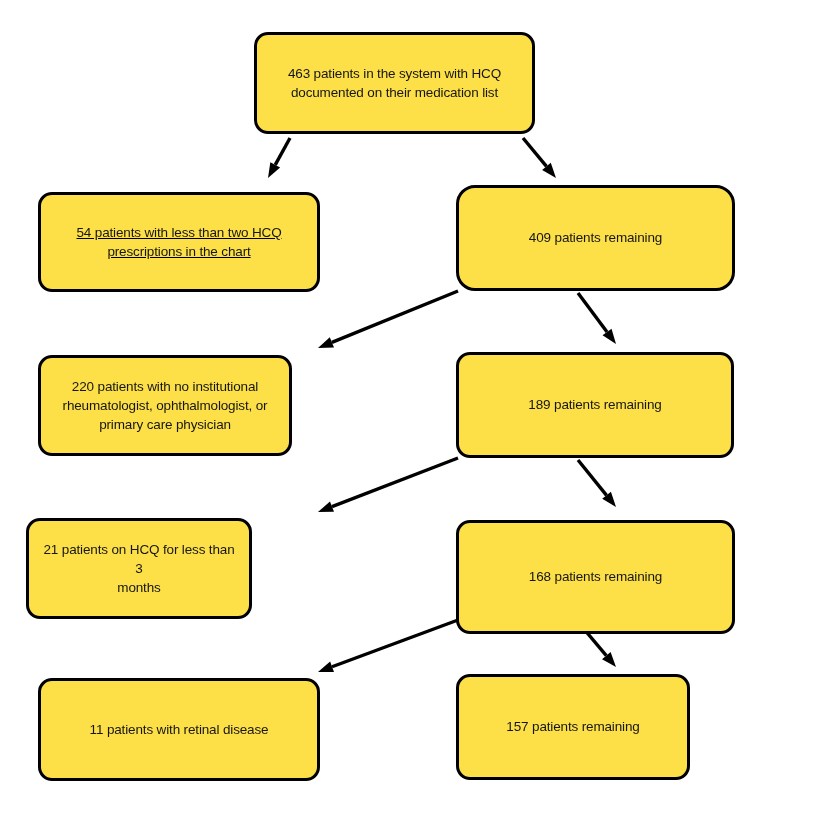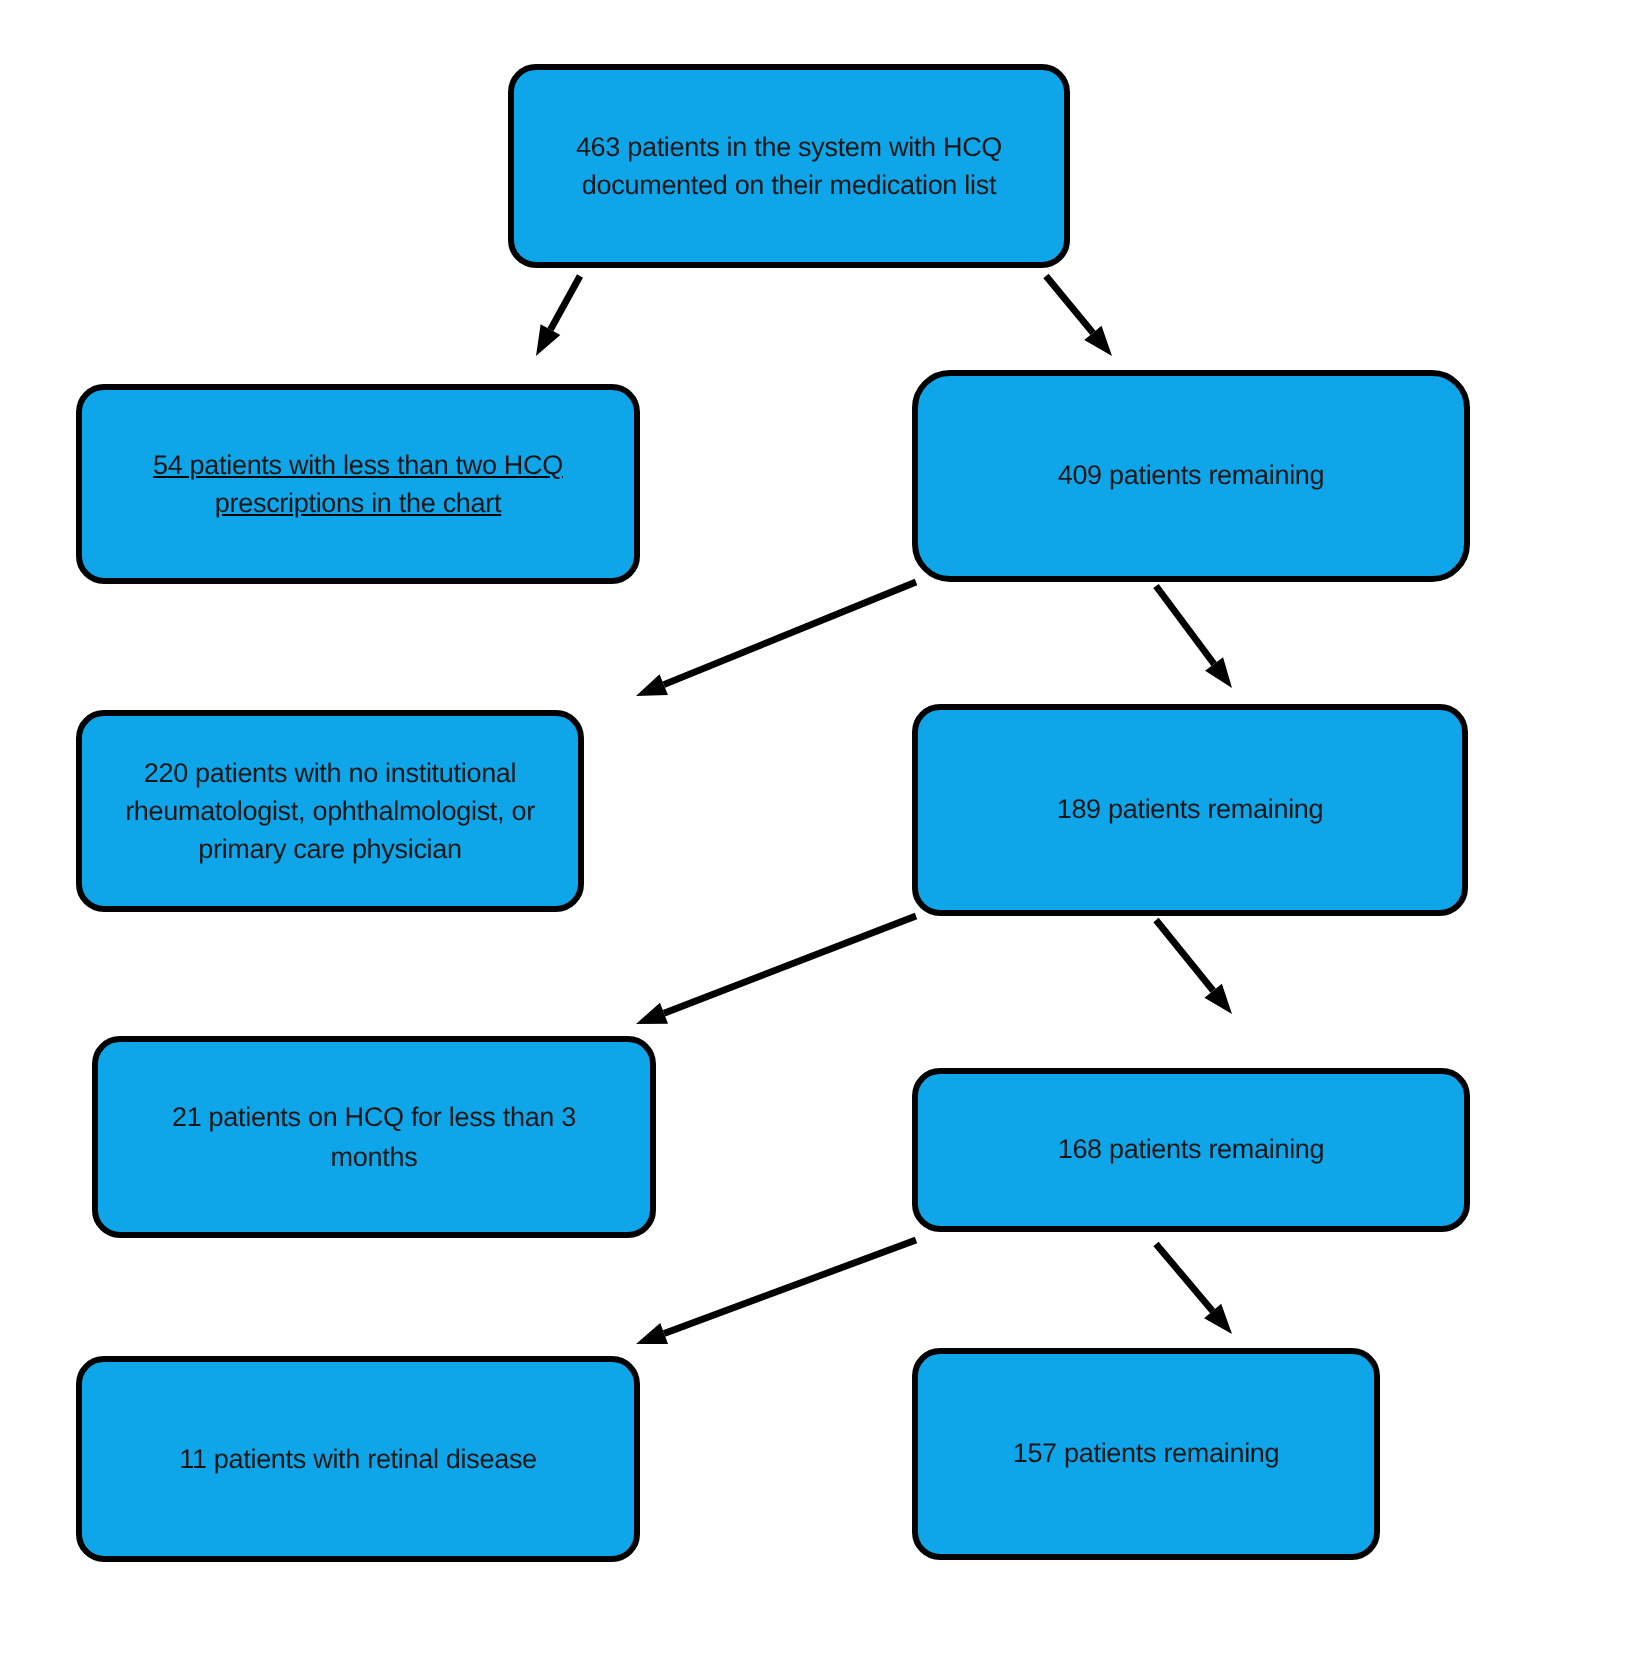--- a/index.html
+++ b/index.html
@@ -24,21 +24,21 @@
     position: absolute;
     top: 0;
     left: 0;
     width: 823px;
     height: 829px;
     display: block;
   }
   .node-box {
     position: absolute;
     box-sizing: border-box;
-    background: #0ea5e9;
+    background: #fde047;
     border: 3px solid #000000;
     border-radius: 14px;
     display: flex;
     align-items: center;
     justify-content: center;
     z-index: 2;
   }
   .node-text {
     font-family: "Liberation Sans", sans-serif;
     font-size: 13.5px;
@@ -111,25 +111,25 @@
         <div class="node-text">409 patients remaining</div>
       </div>
       <div class="node-box" style="left: 38px; top: 355px; width: 254px; height: 101px;">
         <div class="node-text">220 patients with no institutional
 rheumatologist, ophthalmologist, or
 primary care physician</div>
       </div>
       <div class="node-box" style="left: 456px; top: 352px; width: 278px; height: 106px;">
         <div class="node-text">189 patients remaining</div>
       </div>
-      <div class="node-box" style="left: 46px; top: 518px; width: 282px; height: 101px;">
+      <div class="node-box" style="left: 26px; top: 518px; width: 226px; height: 101px;">
         <div class="node-text">21 patients on HCQ for less than 3
 months</div>
       </div>
-      <div class="node-box" style="left: 456px; top: 534px; width: 279px; height: 82px; justify-content: center;">
+      <div class="node-box" style="left: 456px; top: 520px; width: 279px; height: 114px; justify-content: center;">
         <div class="node-text">168 patients remaining</div>
       </div>
       <div class="node-box" style="left: 38px; top: 678px; width: 282px; height: 103px;">
         <div class="node-text">11 patients with retinal disease</div>
       </div>
       <div class="node-box" style="left: 456px; top: 674px; width: 234px; height: 106px;">
         <div class="node-text">157 patients remaining</div>
       </div>
     </div>
 </div>

